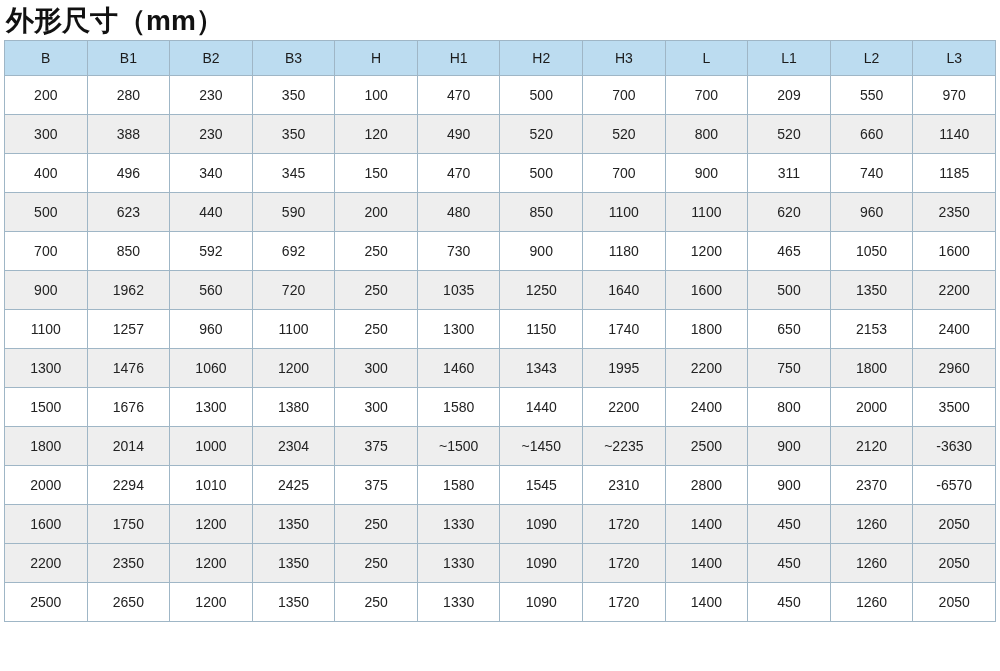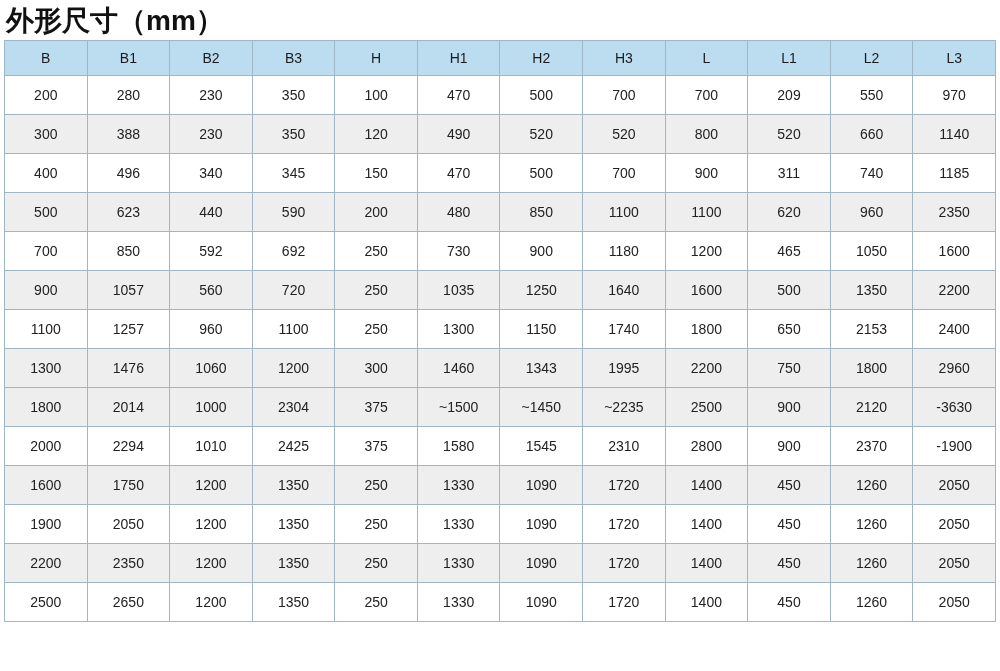--- a/index.html
+++ b/index.html
@@ -166,21 +166,21 @@
           <td>730</td>
           <td>900</td>
           <td>1180</td>
           <td>1200</td>
           <td>465</td>
           <td>1050</td>
           <td>1600</td>
         </tr>
         <tr class="even">
           <td class="firstcol">900</td>
-          <td>1057</td>
+          <td>1962</td>
           <td>560</td>
           <td>720</td>
           <td>250</td>
           <td>1035</td>
           <td>1250</td>
           <td>1640</td>
           <td>1600</td>
           <td>500</td>
           <td>1350</td>
           <td>2200</td>
@@ -205,20 +205,34 @@
           <td>1060</td>
           <td>1200</td>
           <td>300</td>
           <td>1460</td>
           <td>1343</td>
           <td>1995</td>
           <td>2200</td>
           <td>750</td>
           <td>1800</td>
           <td>2960</td>
+        </tr>
+        <tr class="odd">
+          <td class="firstcol">1500</td>
+          <td>1676</td>
+          <td>1300</td>
+          <td>1380</td>
+          <td>300</td>
+          <td>1580</td>
+          <td>1440</td>
+          <td>2200</td>
+          <td>2400</td>
+          <td>800</td>
+          <td>2000</td>
+          <td>3500</td>
         </tr>
         <tr class="even">
           <td class="firstcol">1800</td>
           <td>2014</td>
           <td>1000</td>
           <td>2304</td>
           <td>375</td>
           <td>~1500</td>
           <td>~1450</td>
           <td>~2235</td>
@@ -232,74 +246,60 @@
           <td>2294</td>
           <td>1010</td>
           <td>2425</td>
           <td>375</td>
           <td>1580</td>
           <td>1545</td>
           <td>2310</td>
           <td>2800</td>
           <td>900</td>
           <td>2370</td>
-          <td>-1900</td>
+          <td>-6570</td>
         </tr>
         <tr class="even">
           <td class="firstcol">1600</td>
           <td>1750</td>
           <td>1200</td>
           <td>1350</td>
           <td>250</td>
           <td>1330</td>
           <td>1090</td>
           <td>1720</td>
           <td>1400</td>
           <td>450</td>
           <td>1260</td>
           <td>2050</td>
         </tr>
-        <tr class="odd">
-          <td class="firstcol">1900</td>
-          <td>2050</td>
+        <tr class="even">
+          <td class="firstcol">2200</td>
+          <td>2350</td>
           <td>1200</td>
           <td>1350</td>
           <td>250</td>
           <td>1330</td>
           <td>1090</td>
           <td>1720</td>
           <td>1400</td>
           <td>450</td>
           <td>1260</td>
           <td>2050</td>
         </tr>
-        <tr class="even">
-          <td class="firstcol">2200</td>
-          <td>2350</td>
+        <tr class="odd">
+          <td class="firstcol">2500</td>
+          <td>2650</td>
           <td>1200</td>
           <td>1350</td>
           <td>250</td>
           <td>1330</td>
           <td>1090</td>
           <td>1720</td>
           <td>1400</td>
           <td>450</td>
           <td>1260</td>
           <td>2050</td>
         </tr>
-        <tr class="odd">
-          <td class="firstcol">2500</td>
-          <td>2650</td>
-          <td>1200</td>
-          <td>1350</td>
-          <td>250</td>
-          <td>1330</td>
-          <td>1090</td>
-          <td>1720</td>
-          <td>1400</td>
-          <td>450</td>
-          <td>1260</td>
-          <td>2050</td>
-        </tr>
       </tbody>
   </table>
 
 </div>
 
 </body></html>

